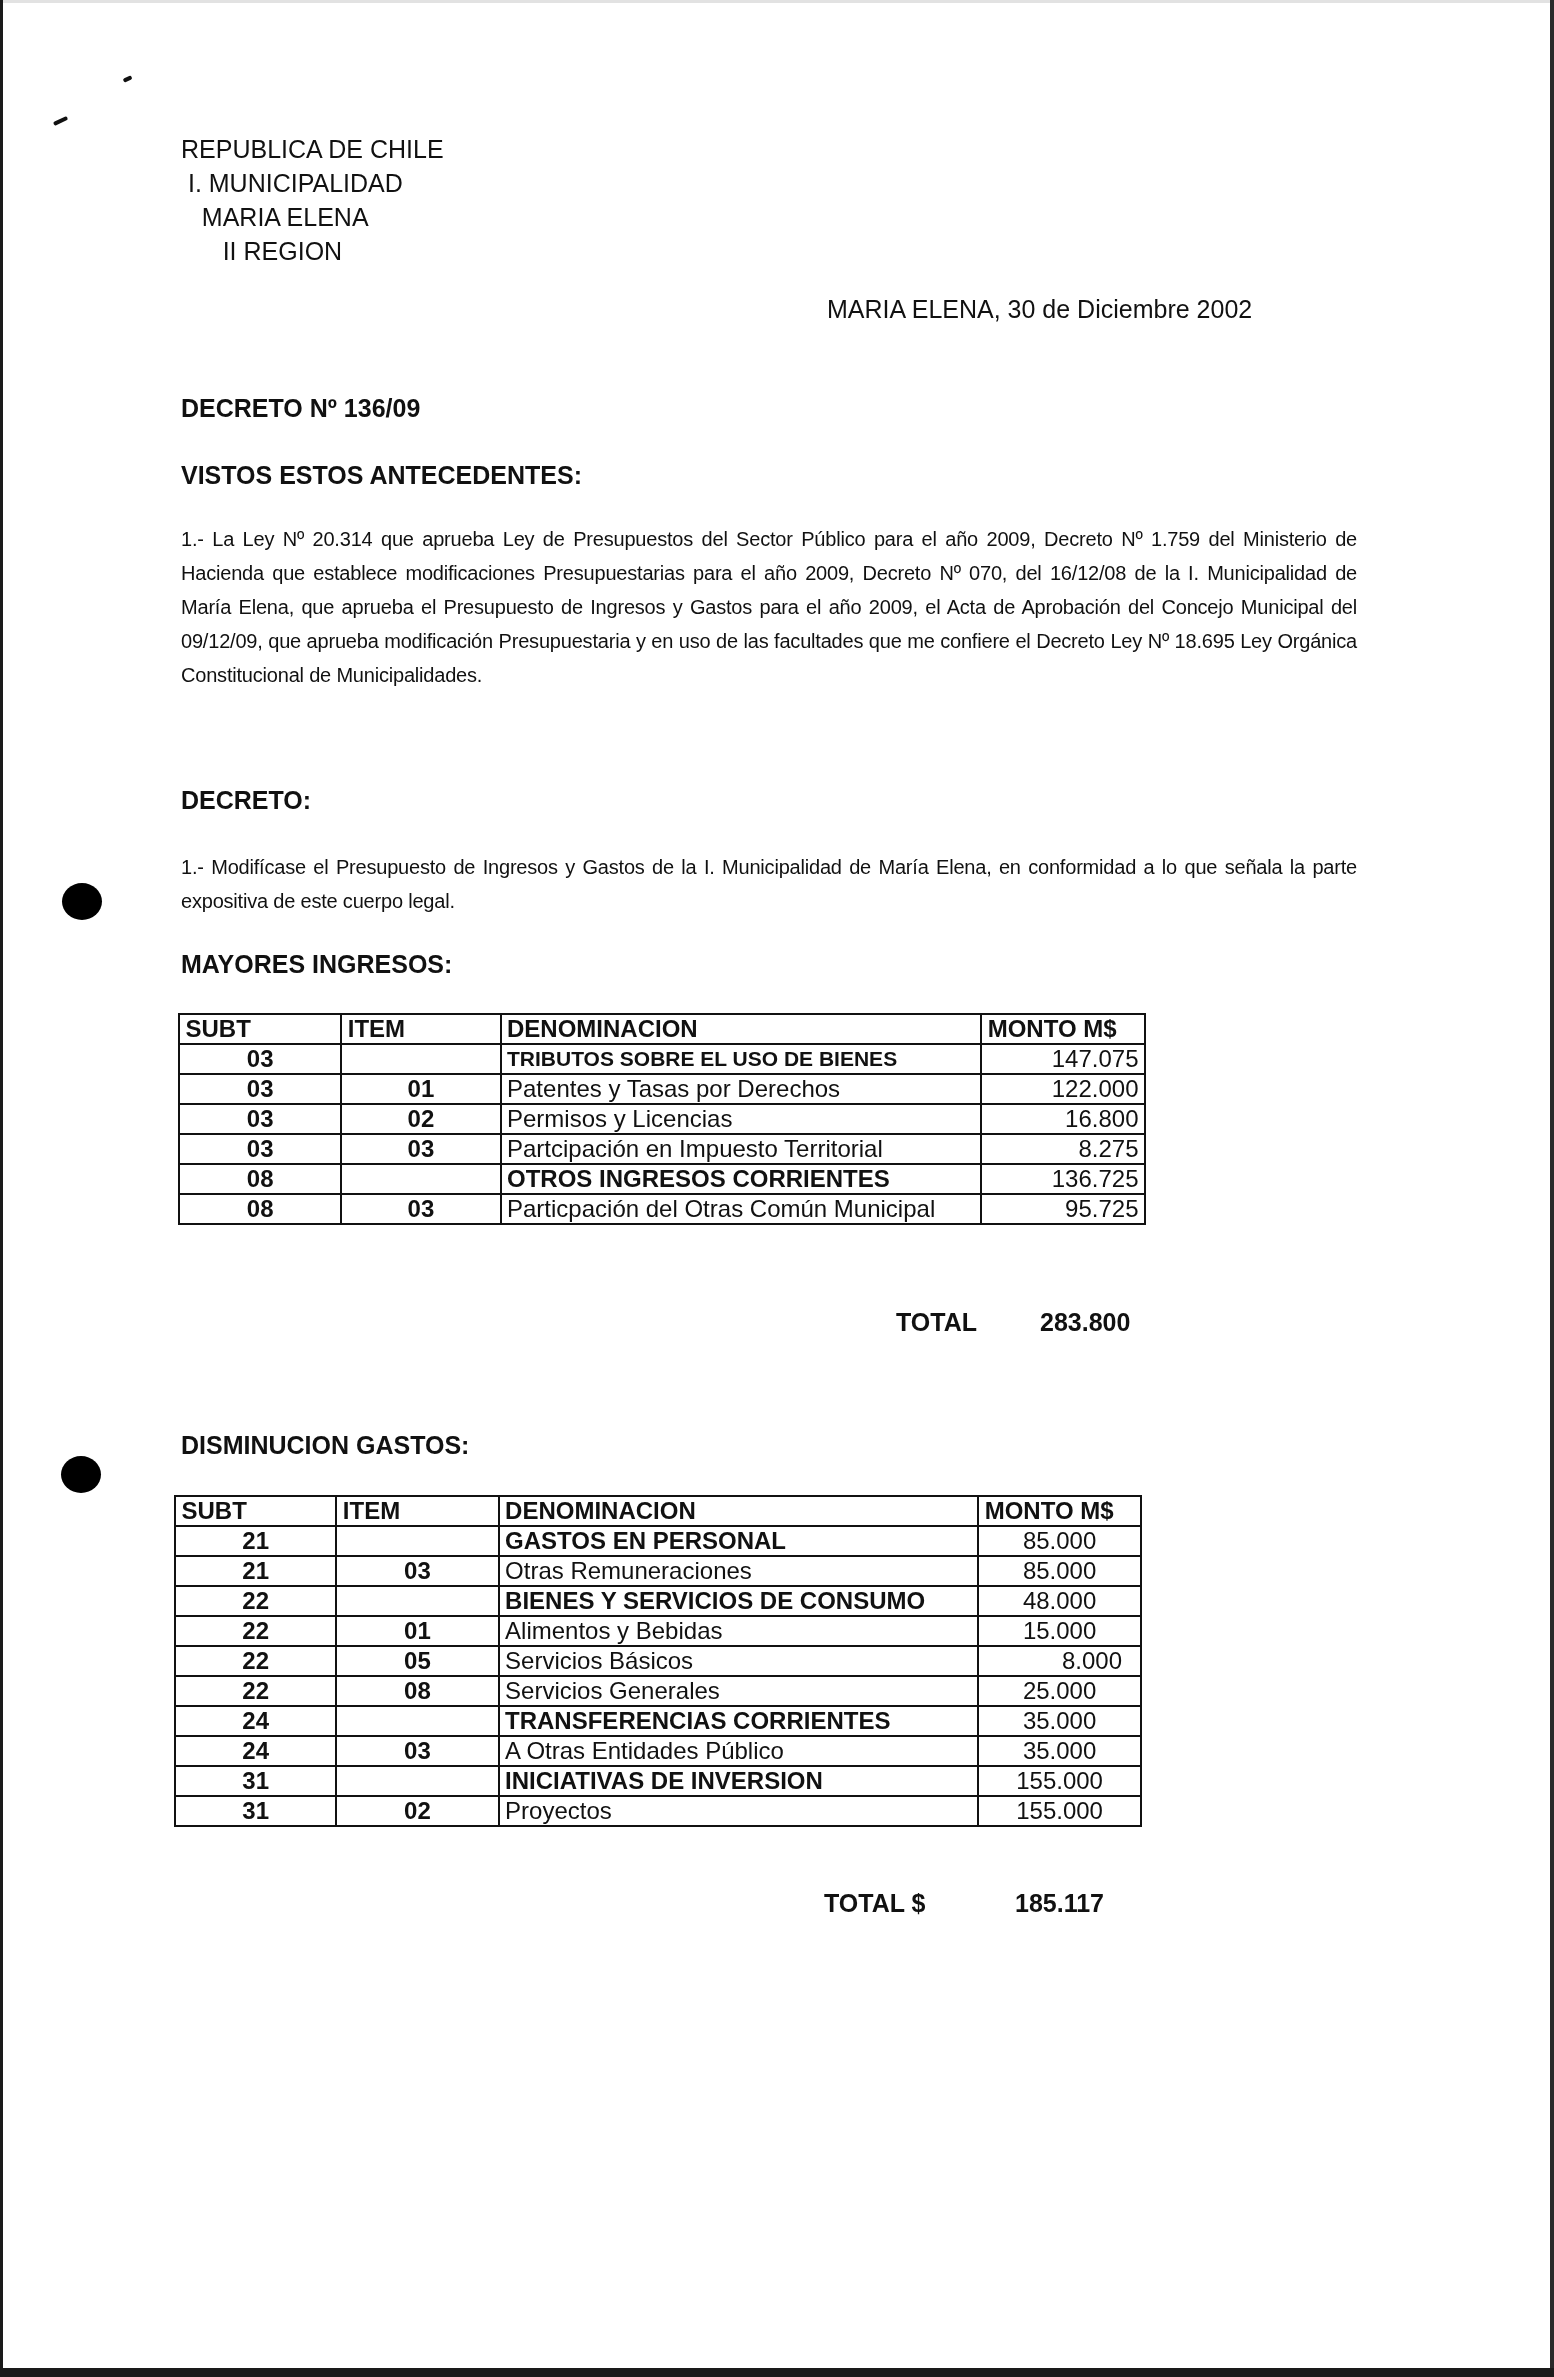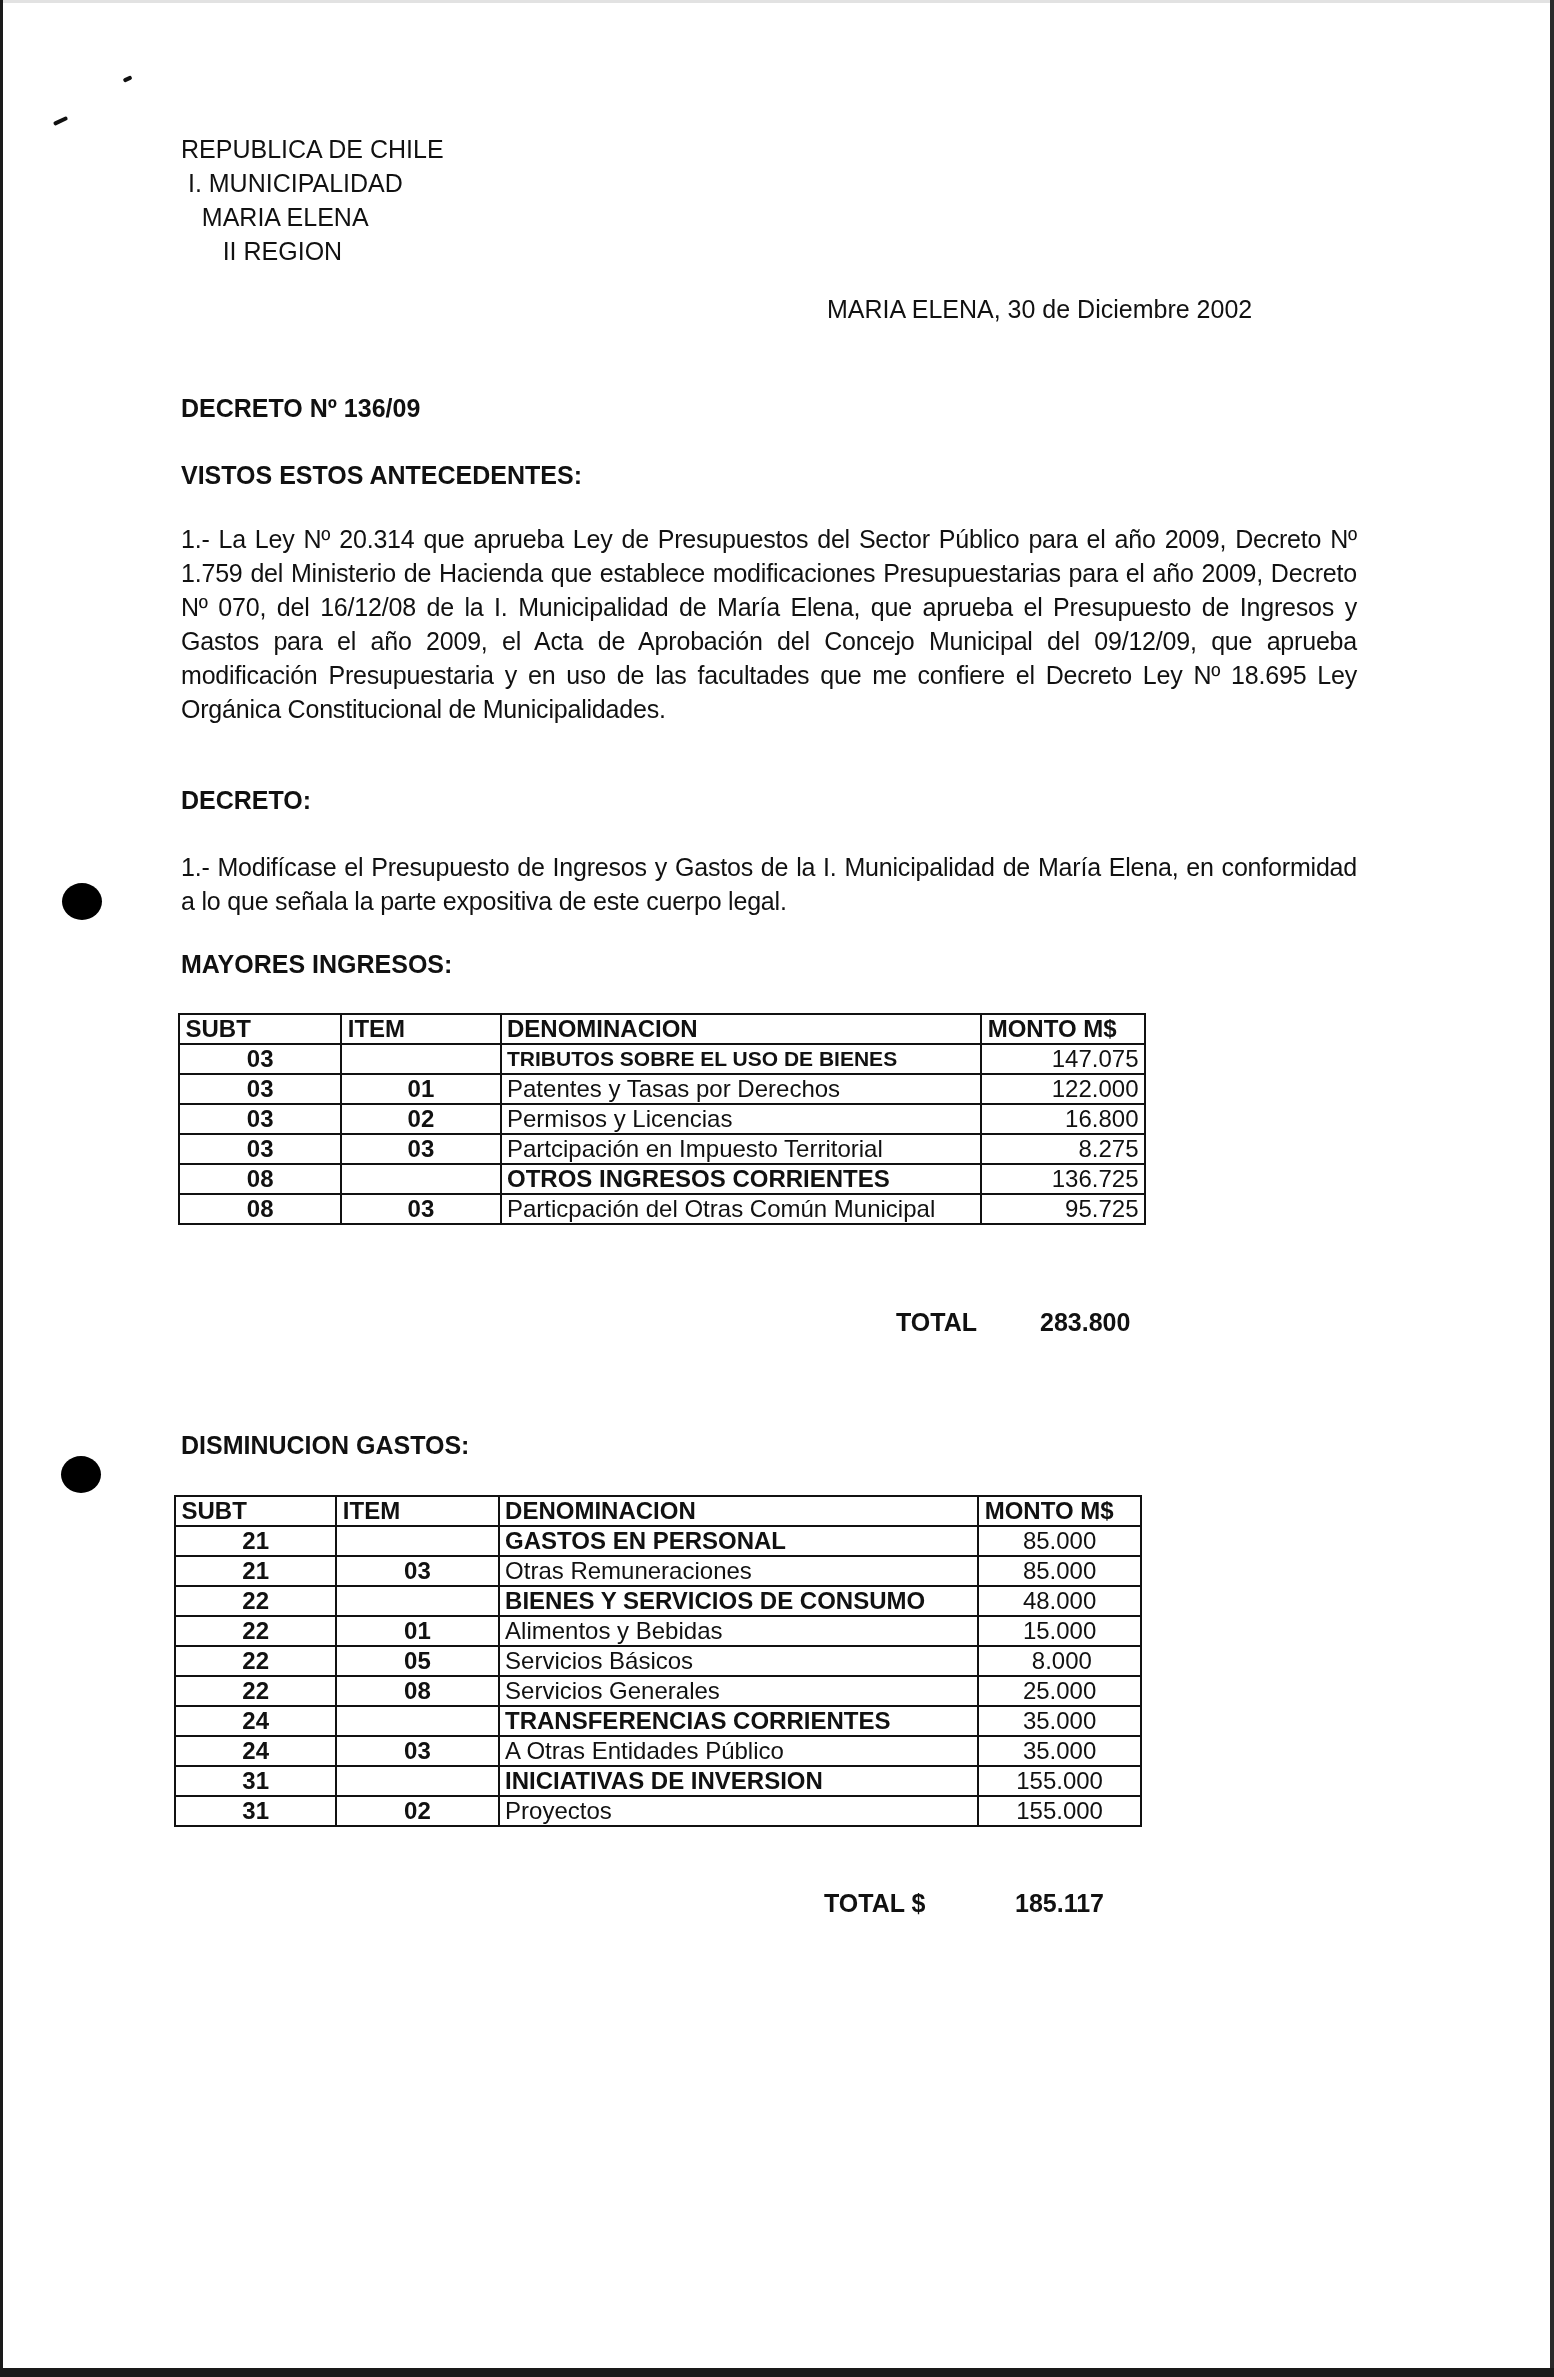--- a/index.html
+++ b/index.html
@@ -18,21 +18,21 @@
   .punch { position: absolute; width: 40px; height: 37px; border-radius: 50%; background: #000; }
   .scan-mark { position: absolute; height: 3.7px; background: #111; transform: rotate(-25deg); border-radius: 1.8px; }
 
   .header-block { position: absolute; left: 181px; top: 132px; font-size: 25px; line-height: 34px; }
   .header-block div { white-space: pre; }
   .date-line { position: absolute; left: 827px; top: 295px; font-size: 25px; }
 
   .h-bold { position: absolute; left: 181px; font-size: 25px; font-weight: bold; }
   .para {
     position: absolute; left: 181px; width: 1176px;
-    font-size: 25px; line-height: 34px; text-align: justify;
+    font-size: 20px; line-height: 34px; text-align: justify;
     font-family: "Liberation Sans Narrow", "Liberation Sans", sans-serif;
     letter-spacing: -0.2px;
   }
 
   table.budget {
     position: absolute; border-collapse: collapse;
     font-size: 24px;
   }
   table.budget td, table.budget th {
     border: 2.3px solid #111;
@@ -171,21 +171,21 @@
   <tr>
     <td class="c-subt">22</td>
     <td class="c-item">01</td>
     <td class="c-den">Alimentos y Bebidas</td>
     <td class="c-monto" style="text-align:center">15.000</td>
   </tr>
   <tr>
     <td class="c-subt">22</td>
     <td class="c-item">05</td>
     <td class="c-den">Servicios Básicos</td>
-    <td class="c-monto" style="text-align:center;padding-right:1px">8.000</td>
+    <td class="c-monto" style="text-align:right;padding-right:18px">8.000</td>
   </tr>
   <tr>
     <td class="c-subt">22</td>
     <td class="c-item">08</td>
     <td class="c-den">Servicios Generales</td>
     <td class="c-monto" style="text-align:center">25.000</td>
   </tr>
   <tr>
     <td class="c-subt">24</td>
     <td class="c-item"></td>

